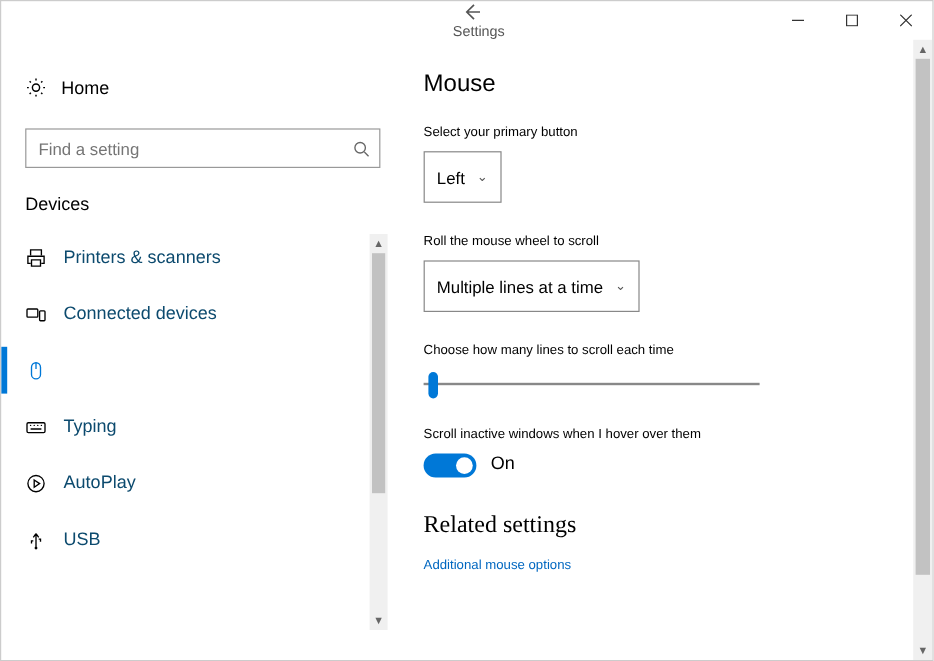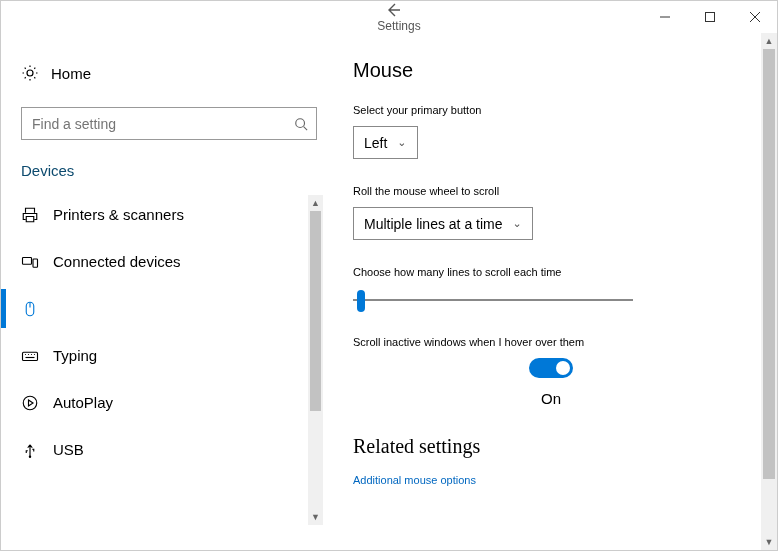--- a/index.html
+++ b/index.html
@@ -76,21 +76,21 @@
     margin-bottom: 22px;
     justify-content: space-between;
   }
   .search input {
     border:none; outline:none; flex:1; font-size:14px; color:#333;
     background: transparent;
   }
   .search .sicon { color:#666; font-size:14px; }
   
   .section-label {
-    color:#0c4a6e; font-size:15px;
+    color:#000000; font-size:15px;
     margin-bottom: 12px;
   }
   
   .nav-wrap { position: relative; }
   .nav-scroll {
     position: absolute;
     right: -4px; top: 4px;
     width: 15px; height: 330px;
     background: #f0f0f0;
     display:flex; flex-direction:column;
@@ -101,21 +101,21 @@
   }
   .nav-scroll .track { flex:1; position:relative; }
   .nav-scroll .thumb {
     position:absolute; top:0; left:2px; right:2px; height:200px;
     background:#c2c2c2;
   }
   .nav-item {
     display:flex; align-items:center;
     height: 47px;
     font-size: 15px;
-    color:#000000;
+    color:#0c4a6e;
     position: relative;
     cursor: default;
   }
   .nav-item .icon {
     width: 32px;
     display:inline-flex; align-items:center;
   }
   .nav-item.active { color:#0078d7; }
   .nav-item.active::before {
     content:""; position:absolute;
@@ -125,21 +125,21 @@
   
   h1.page-title {
     font-weight: 400; font-size: 20px; margin: 6px 0 22px 0; color:#000;
   }
   .setting-label {
     font-size: 11px; color:#000; margin-bottom: 10px;
   }
   .dropdown {
     display:inline-flex; align-items:center;
     border:1px solid #888;
-    height: 33px;
+    height: 43px;
     padding: 14px 10px;
     font-size: 14px;
     color:#000;
     gap: 10px;
     margin-bottom: 26px;
   }
   .dropdown .chev { font-size: 11px; color:#555; }
   
   .slider {
     position: relative;
@@ -149,21 +149,21 @@
   .slider .track {
     position:absolute; top:11px; left:0; right:0;
     height:2px; background:#888;
   }
   .slider .thumb {
     position:absolute; top:2px; left:4px;
     width:8px; height:22px;
     background:#0078d7; border-radius:4px;
   }
   
-  .toggle-row { display:flex; align-items:center; gap:12px; margin: 8px 0 28px 0; flex-direction: column; }
+  .toggle-row { display:flex; gap:12px; margin: 8px 0 28px 0; }
   .toggle {
     width:44px; height:20px; border-radius:10px;
     background:#0078d7; position:relative;
   }
   .toggle .knob {
     position:absolute; right:3px; top:3px;
     width:14px; height:14px; border-radius:50%;
     background:#fff;
   }
   .toggle-state { font-size:15px; }

